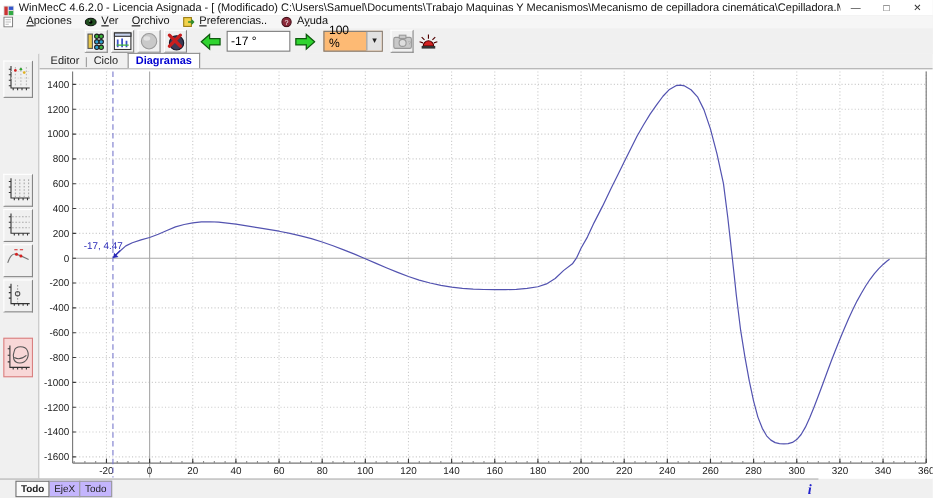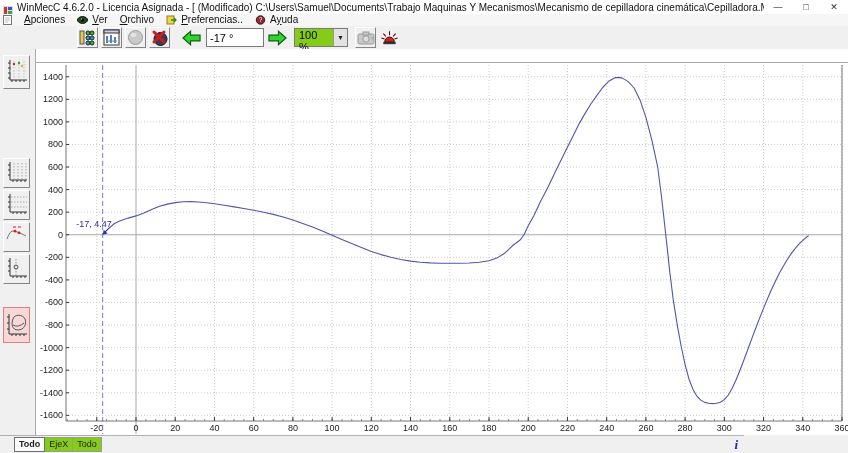--- a/index.html
+++ b/index.html
@@ -21,21 +21,21 @@
   .mi-ico{width:11px;height:10px;margin-right:4px;display:inline-block;}
   
   .toolbar{position:absolute;left:0;top:26px;width:848px;height:23px;background:#f0f0f0;
            display:flex;align-items:center;margin-left:44px;}
   .tb-btn{width:21px;height:21px;margin-left:3px;background:#f0f0f0;border:1px solid;
           border-color:#ffffff #858585 #858585 #ffffff;display:flex;align-items:center;justify-content:center;padding:0;}
   .tb-btn.flat{border-color:transparent;}
   .tb-gap{width:8px;}
   .angle-input{width:50px;height:17px;margin-left:4px;border:1px solid #7a7a7a;font-size:11px;
                padding:0 3px;font-family:"Liberation Sans",sans-serif;}
-  .combo{margin-left:6px;height:17px;border:1px solid #7a7a7a;background:#84cc16;display:flex;align-items:flex-start;}
+  .combo{margin-left:6px;height:17px;border:1px solid #7a7a7a;background:#fdba74;display:flex;align-items:flex-end;}
   .combo .val{font-size:11px;padding:0 4px;width:30px;}
   .combo .drop{width:13px;height:17px;background:#e2e2e2;border-left:1px solid #9a9a9a;font-size:7px;
                display:flex;align-items:center;justify-content:center;color:#222;}
   
   .sidebar{position:absolute;left:0;top:49px;width:35px;height:386px;background:#f0f0f0;
            border-right:1px solid #aaa;}
   .sb-btn{position:absolute;left:3px;width:27px;height:30px;background:#f0f0f0;border:1px solid;
           border-color:#ffffff #858585 #858585 #ffffff;display:flex;align-items:center;justify-content:center;padding:0;}
   .sb-btn.active{background:#f8d7d7;border-color:#d98080;}
   .main{position:absolute;left:36px;top:49px;width:812px;height:386px;background:#fff;}
@@ -46,21 +46,21 @@
   .tab-active{padding:0 6px;height:13px;line-height:13px;background:#fff;border:1px solid #8a8a8a;
               border-bottom:none;color:#0000d0;font-weight:bold;position:relative;z-index:2;margin-left:3px;}
   .chart-panel{position:absolute;left:0;top:13px;width:812px;height:373px;background:#fff;
                border-top:1px solid #a9a9a9;box-sizing:border-box;}
   svg text{font-family:"Liberation Sans",sans-serif;}
   
   .bottombar{position:absolute;left:0;top:435px;width:744px;height:18px;background:#f0f0f0;
              border-top:1px solid #b0b0b0;box-sizing:border-box;}
   .btabs{position:absolute;left:14px;top:1px;display:flex;}
   .btab{font-size:9px;padding:0 4px;height:13px;line-height:13px;border:1px solid #9a9a9a;
-        background:#84cc16;color:#222;margin-right:-1px;}
+        background:#c4b5fd;color:#222;margin-right:-1px;}
   .btab.active{background:#fbfbfb;font-weight:bold;border-color:#6f6f6f;position:relative;z-index:2;}
   .info-glyph{position:absolute;right:6px;top:1px;color:#2222cc;
               font:italic bold 13px "Liberation Serif",serif;}
 </style>
 </head>
 <body>
 
 <div class="titlebar">
   <span class="app-icon">
     <svg width="10" height="10" viewBox="0 0 10 10">
@@ -242,20 +242,27 @@
     <svg width="22" height="28" viewBox="0 0 22 28">
         <path d="M3 3 V23 H21" stroke="#333" fill="none"></path>
         <path d="M7 8 C8 3 17 3 19 8 C21 13 18 19 12 19 C6 19 5 13 7 8 Z M7 14 Q12 17 18 12" stroke="#555" fill="none"></path>
         <path d="M1 6 H3 M1 12 H3 M1 18 H3" stroke="#333"></path>
         <path d="M6 23 V25 M10 23 V25 M14 23 V25 M18 23 V25" stroke="#333"></path>
       </svg>
   </button>
 </div>
 
 <div class="main">
+  <div class="tabrow">
+    <span style="width:4px"></span>
+    <span class="tab-plain">Editor</span>
+    <span class="tab-sep"></span>
+    <span class="tab-plain">Ciclo</span>
+    <span class="tab-active">Diagramas</span>
+  </div>
   <div class="chart-panel">
     <svg id="chart" width="812" height="372">
         <g>
           <line x1="60.78898155168058" y1="2" x2="60.78898155168058" y2="358" stroke="#cccccc" stroke-dasharray="1 2"></line>
           <line x1="139.23224665150366" y1="2" x2="139.23224665150366" y2="358" stroke="#cccccc" stroke-dasharray="1 2"></line>
           <line x1="178.45387920141522" y1="2" x2="178.45387920141522" y2="358" stroke="#cccccc" stroke-dasharray="1 2"></line>
           <line x1="217.67551175132675" y1="2" x2="217.67551175132675" y2="358" stroke="#cccccc" stroke-dasharray="1 2"></line>
           <line x1="256.8971443012383" y1="2" x2="256.8971443012383" y2="358" stroke="#cccccc" stroke-dasharray="1 2"></line>
           <line x1="296.11877685114985" y1="2" x2="296.11877685114985" y2="358" stroke="#cccccc" stroke-dasharray="1 2"></line>
           <line x1="335.34040940106144" y1="2" x2="335.34040940106144" y2="358" stroke="#cccccc" stroke-dasharray="1 2"></line>

